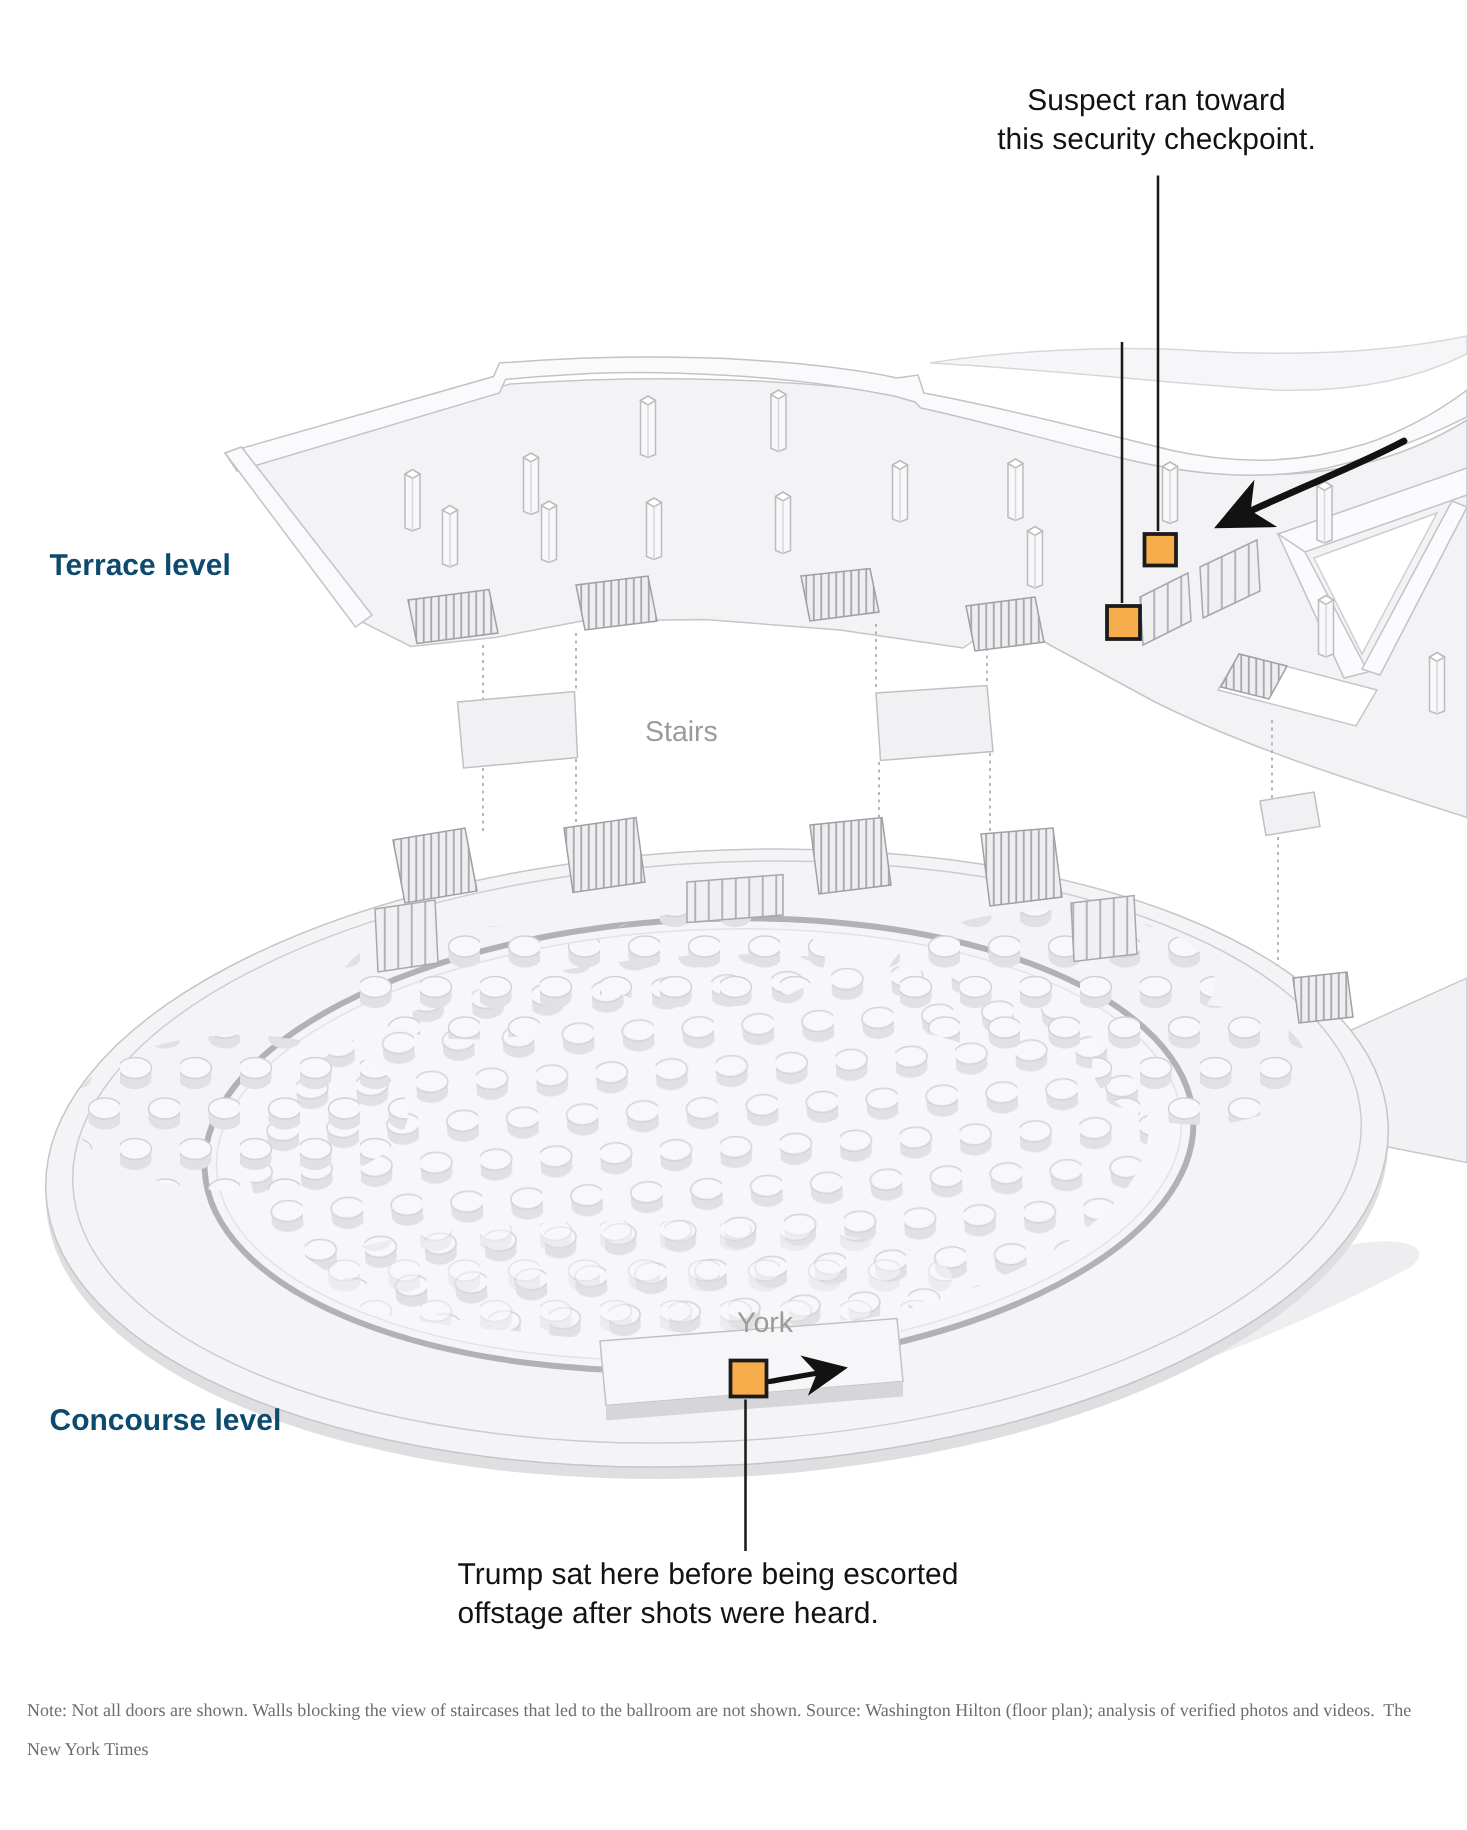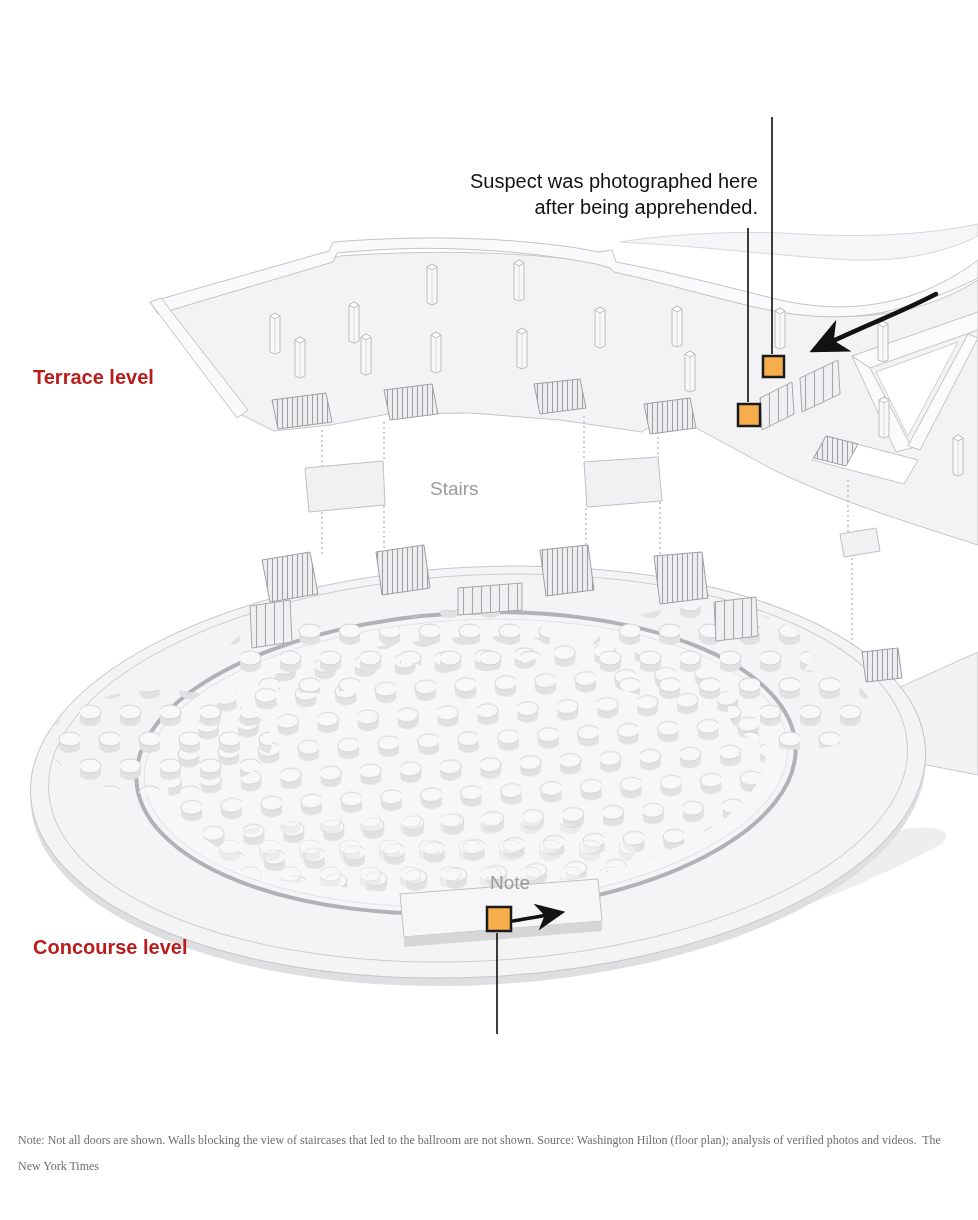--- a/index.html
+++ b/index.html
@@ -1,21 +1,21 @@
 <!DOCTYPE html>
 <html><head>
 <meta charset="utf-8">
 <style>
   html,body{margin:0;padding:0;background:#fff;}
   .canvas{position:relative;width:978px;height:1220px;background:#fff;overflow:hidden;
           font-family:"Liberation Sans","DejaVu Sans",sans-serif;}
   .art{position:absolute;left:0;top:0;width:978px;height:1220px;}
   .lbl{position:absolute;white-space:pre-line;}
   .ann{font-size:20px;line-height:26px;color:#121212;font-weight:400;}
-  .level{font-size:20px;font-weight:700;color:#b91c1c;}
+  .level{font-size:20px;font-weight:700;color:#0c4a6e;}
   .maplbl{font-size:19px;color:#9b9b9b;}
   .note{position:absolute;left:18px;top:1127px;width:942px;
         font-family:"Liberation Serif","DejaVu Serif",serif;
         font-size:12px;line-height:26px;color:#6d6d6d;}
   .ann-checkpoint{left:590px;top:54px;width:362px;text-align:center;}
   .ann-photo{left:340px;top:168px;width:418px;text-align:right;}
   .ann-trump{left:305px;top:1037px;width:420px;text-align:left;}
   .lbl-terrace{left:33px;top:366px;}
   .lbl-concourse{left:33px;top:936px;}
   .lbl-stairs{left:430px;top:478px;width:110px;}
@@ -180,28 +180,30 @@
     <line class="leader" x1="748" y1="228" x2="748" y2="402"></line>
     <line class="leader" x1="497" y1="933" x2="497" y2="1034"></line>
     <path class="blackarrow" d="M 936,294 C 902,312 868,324 818,348" stroke-width="4.5" stroke-linecap="round" marker-end="url(#ah)"></path>
     <path class="blackarrow" d="M 513,921 C 530,918 542,916 558,913" stroke-width="3.5" stroke-linecap="round" marker-end="url(#ah)"></path>
     <rect class="marker" x="763" y="356" width="21" height="21" fill="#F7AD4B"></rect>
     <rect class="marker" x="738" y="404" width="22" height="22" fill="#F7AD4B"></rect>
     <rect class="marker" x="487" y="907" width="24" height="24" fill="#F7AD4B"></rect>
   </g>
 </svg>
 
-
-<div class="lbl ann ann-photo">Suspect was photographed here
-after being apprehended.</div>
+<div class="lbl ann ann-checkpoint">Suspect ran toward
+this security checkpoint.</div>
+
 
 <div class="lbl level lbl-terrace">Terrace level</div>
 
 <div class="lbl maplbl lbl-stairs">Stairs</div>
 
-<div class="lbl maplbl lbl-stage">Note</div>
+<div class="lbl maplbl lbl-stage">York</div>
 
 <div class="lbl level lbl-concourse">Concourse level</div>
 
+<div class="lbl ann ann-trump">Trump sat here before being escorted
+offstage after shots were heard.</div>
 
 <div class="note">Note: Not all doors are shown. Walls blocking the view of staircases that led to the ballroom are not shown. Source: Washington Hilton (floor plan); analysis of verified photos and videos.&nbsp; The New York Times</div>
 
 </div>
 
 </body></html>

